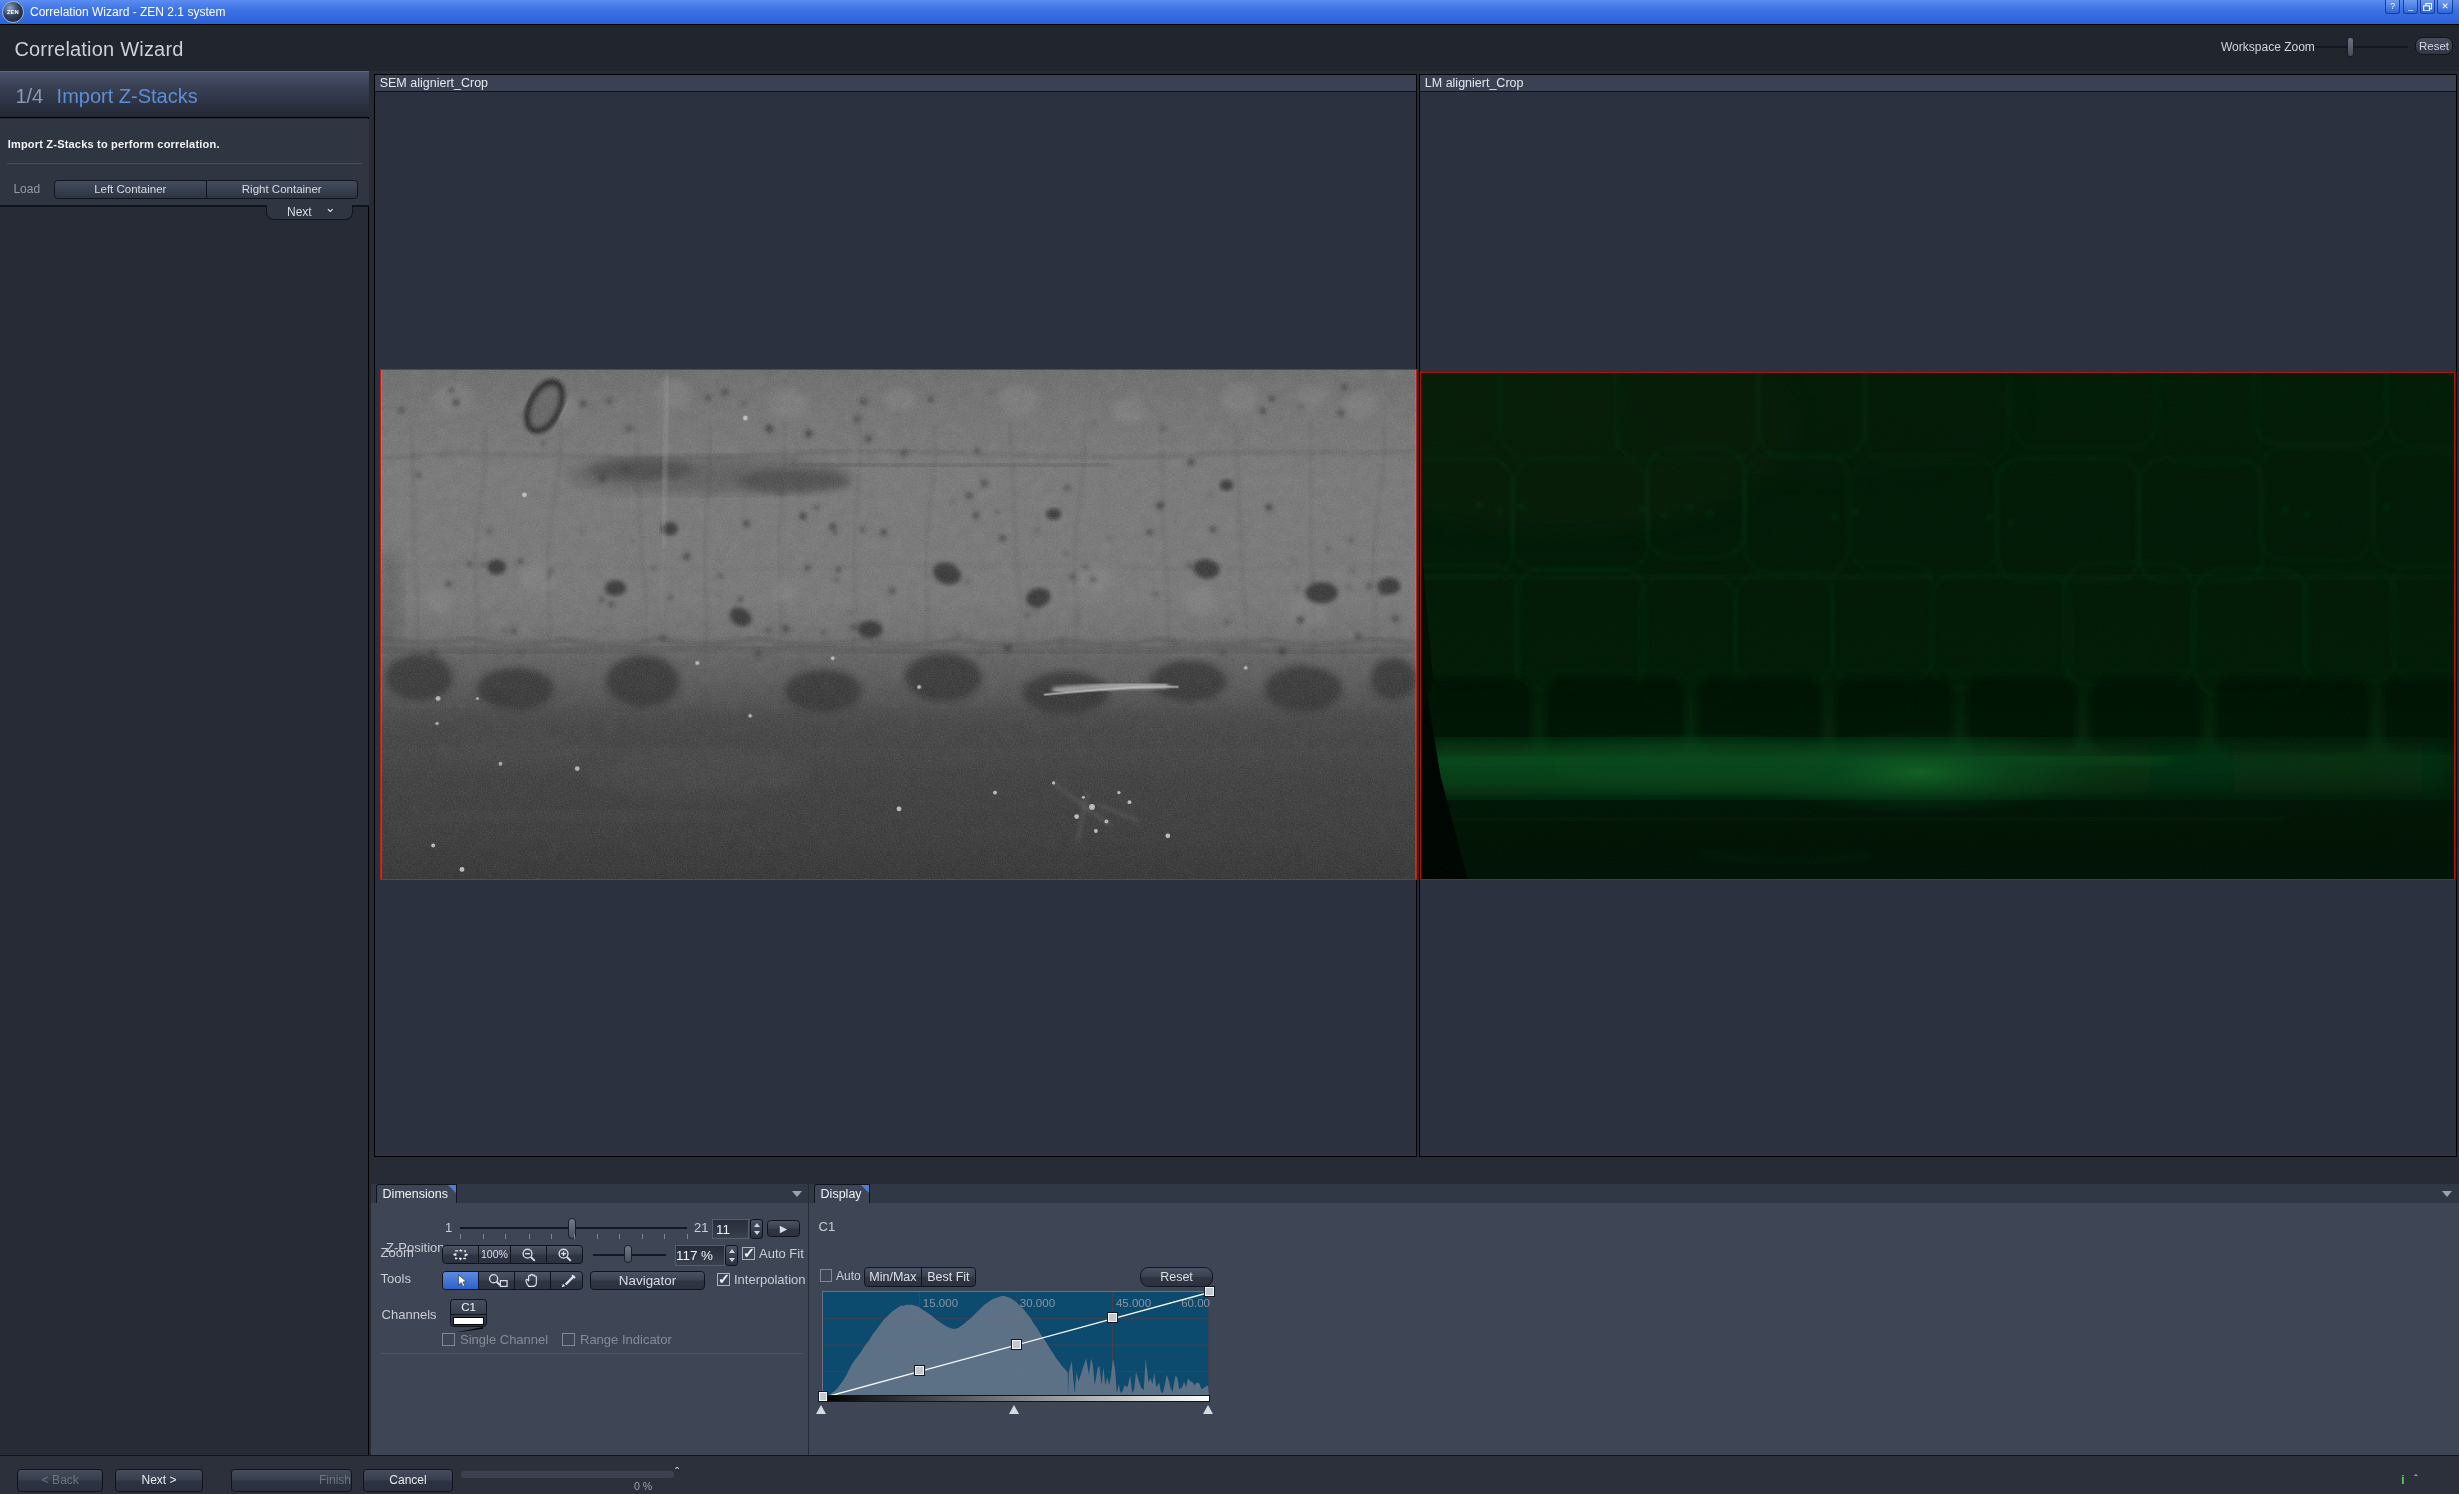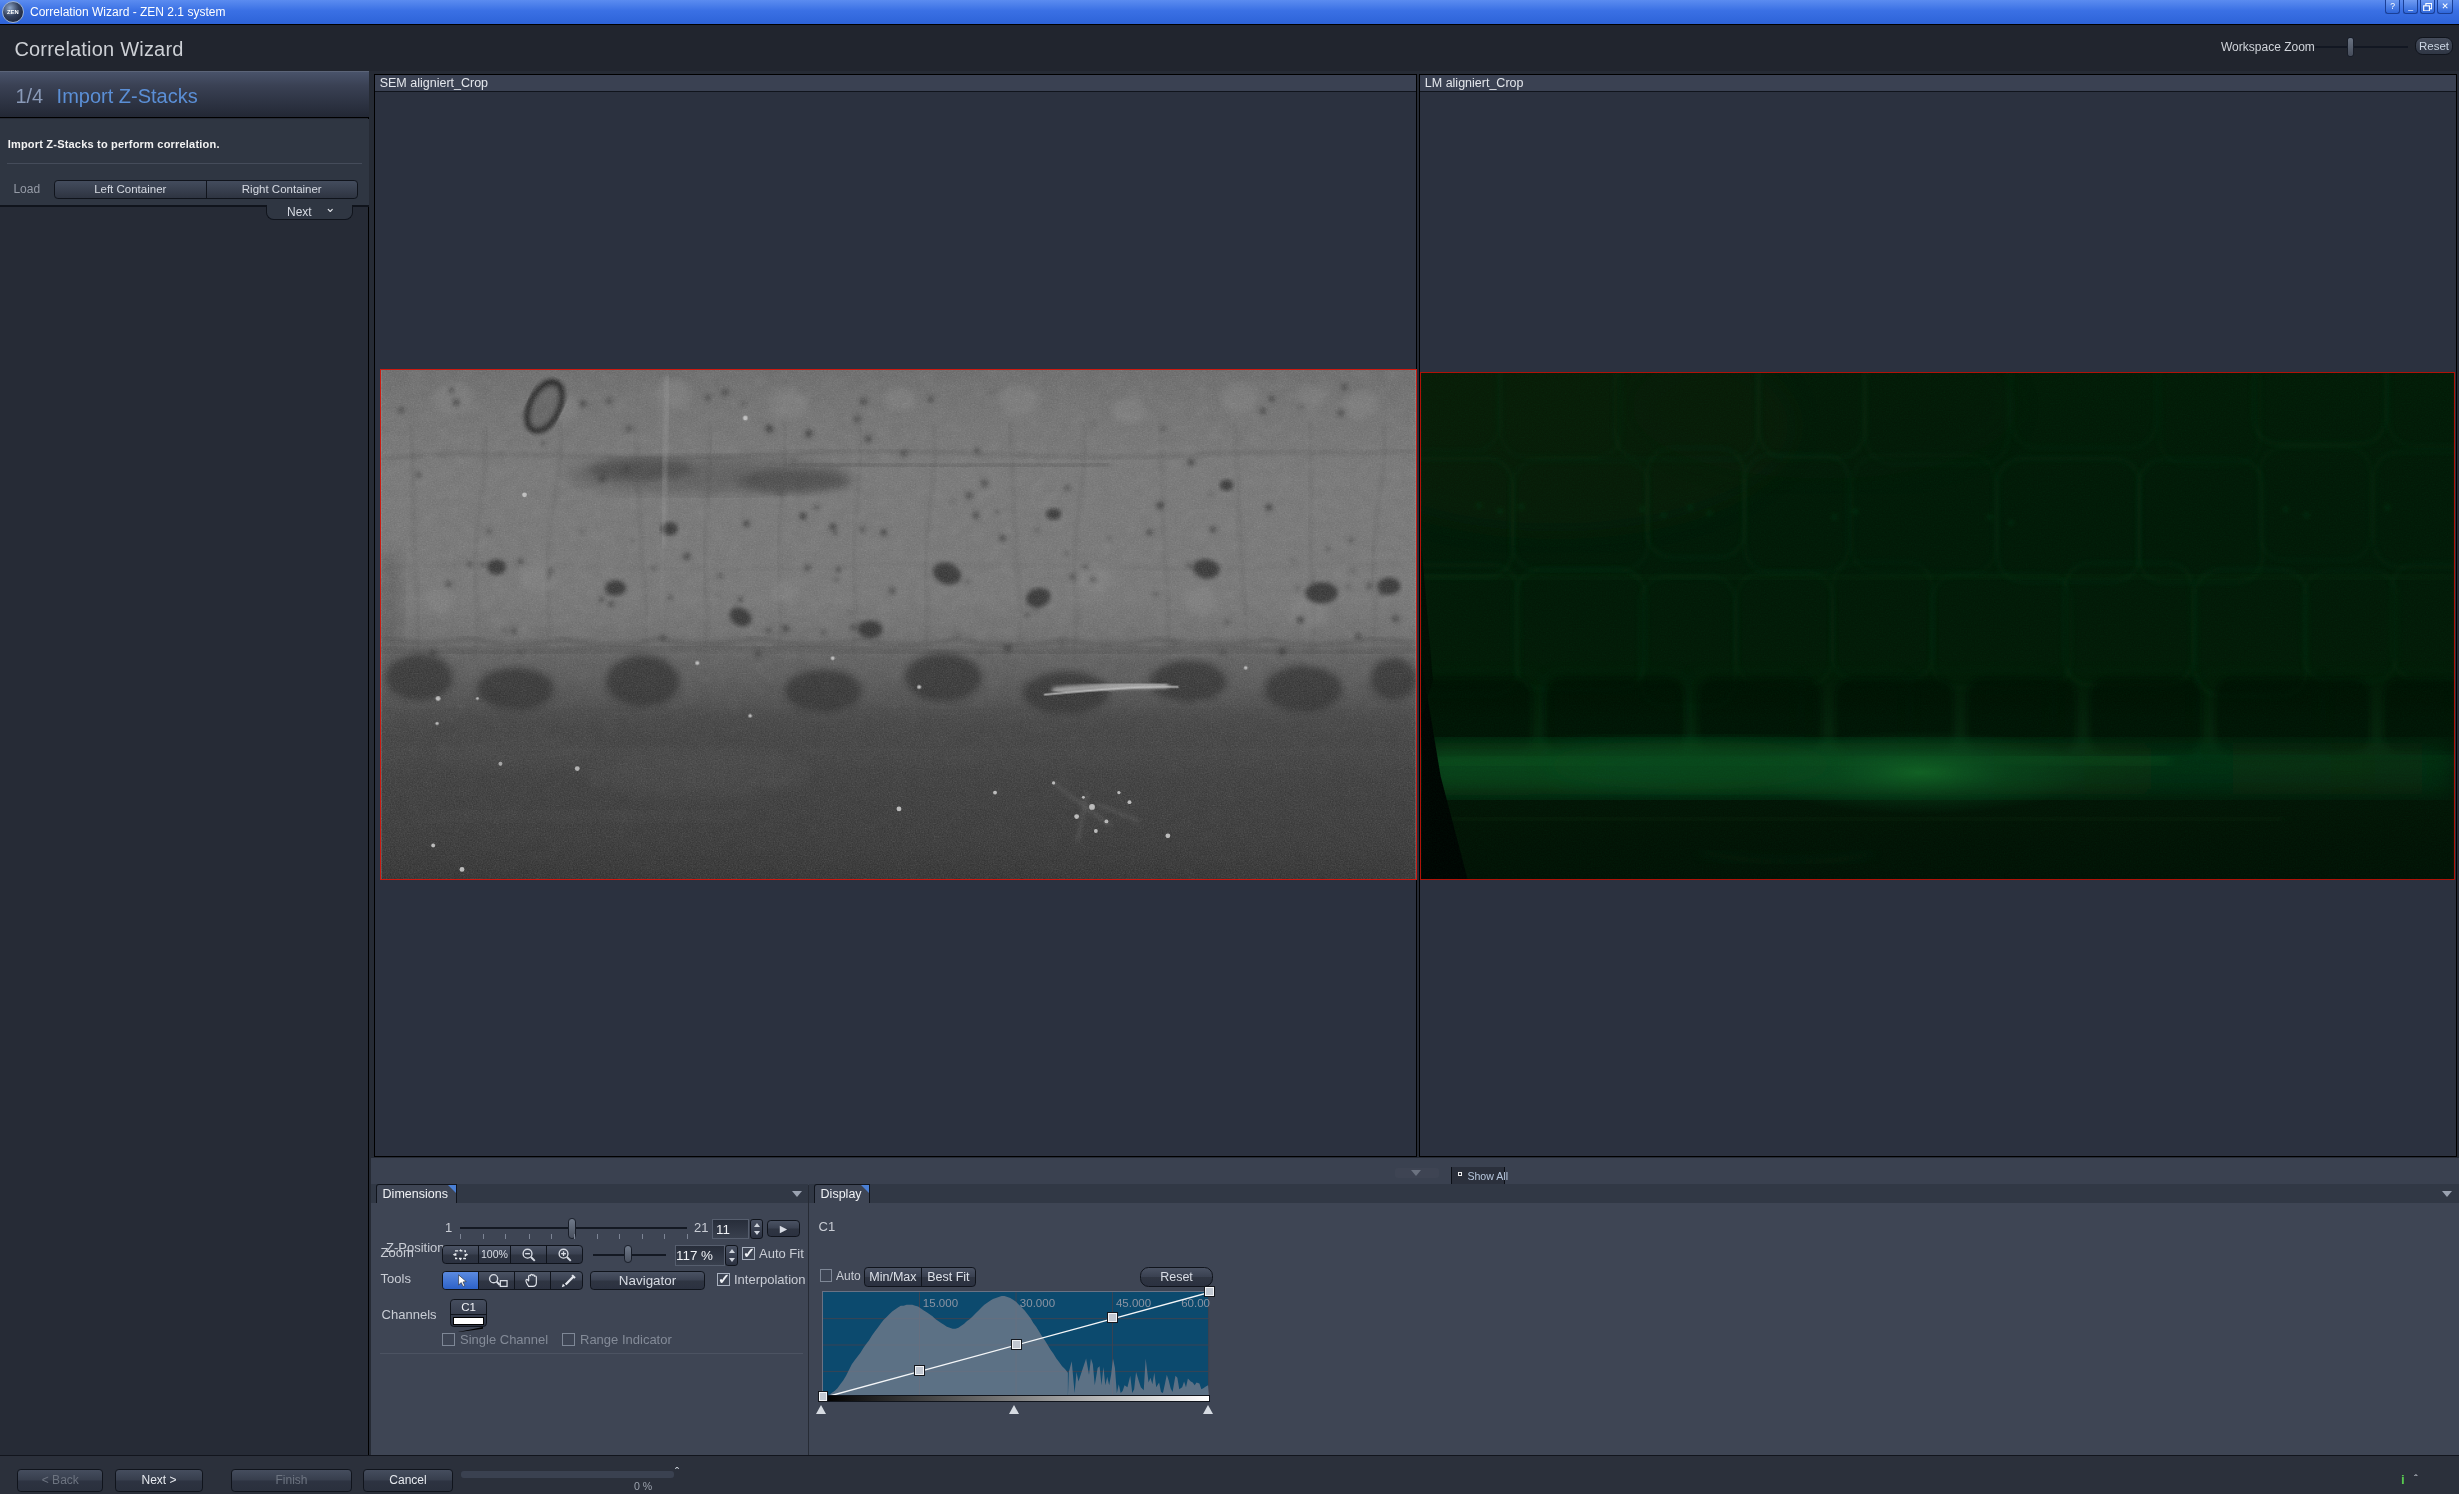--- a/index.html
+++ b/index.html
@@ -530,27 +530,20 @@
             <circle cx="922" cy="148" r="2.2" fill="#1d8434" opacity="0.5"></circle>
             <circle cx="1006" cy="140" r="2.2" fill="#1d8434" opacity="0.5"></circle>
           </g>
           <polygon points="0,300 20,420 48,527 0,527" fill="#020402"></polygon>
           <polygon points="0,180 12,320 0,360" fill="#030c03" opacity="0.8"></polygon>
           <rect width="1075" height="527" fill="#000" opacity="0.3"></rect>
           <rect width="1075" height="527" filter="url(#gnz)" opacity="0.4"></rect>
         </svg>
       </div>
 
-    <div class="abs" id="understrip">
-      <div class="abs" id="collapsebtn"></div>
-      <div class="abs" id="showalltab">
-          <span class="sq"></span>
-          <span class="tx">Show All</span>
-        </div>
-    </div>
 
     <div class="abs" id="ctrlL">
       <div class="tabrow"></div>
       <div class="tab">Dimensions</div>
       <div class="downarrow" style="left:421px;top:6.7px;"></div>
 
       <div class="lbl" style="left:15px;top:36px;margin-top:20px;">Z-Position</div>
       <div class="lbl" style="left:74px;top:36px;">1</div>
       <div class="abs" style="left:89px;top:43px;width:227px;height:1.9px;background:#141923;"></div>
       <div class="abs" id="zticks"></div>
@@ -694,21 +687,21 @@
         <div class="abs" style="left:396px;top:103px;width:8.6px;height:8.6px;background:#c2c8d2;border:1px solid #f2f4f7;outline:1px solid #15181e;"></div>
         <div class="abs" style="left:6.7px;top:221px;width:0;height:0;border-left:5.8px solid transparent;border-right:5.8px solid transparent;border-bottom:9.6px solid #d6dbe2;"></div>
         <div class="abs" style="left:200px;top:221px;width:0;height:0;border-left:5.8px solid transparent;border-right:5.8px solid transparent;border-bottom:9.6px solid #d6dbe2;"></div>
         <div class="abs" style="left:394px;top:221px;width:0;height:0;border-left:5.8px solid transparent;border-right:5.8px solid transparent;border-bottom:9.6px solid #d6dbe2;"></div>    
       </div>
   </div>
 
   <div class="abs" id="bottombar"></div>
   <div class="abs bbtn dis" style="left:17.3px;width:86px;">&lt; Back</div>
   <div class="abs bbtn" style="left:115px;width:88px;">Next &gt;</div>
-  <div class="abs bbtn dis" style="left:231px;width:121px;">Finish</div>
+  <div class="abs bbtn dis" style="left:231px;width:121px;text-align:right;">Finish</div>
   <div class="abs bbtn" style="left:363px;width:90px;">Cancel</div>
   <div class="abs" id="progress"></div>
   <div class="abs" id="pct">0 %</div>
   <div class="abs" id="caret1">ˆ</div>
   <div class="abs" id="infoi">i</div>
   <div class="abs" id="caret2">ˆ</div>
 </div>
 
 
 </body></html>

